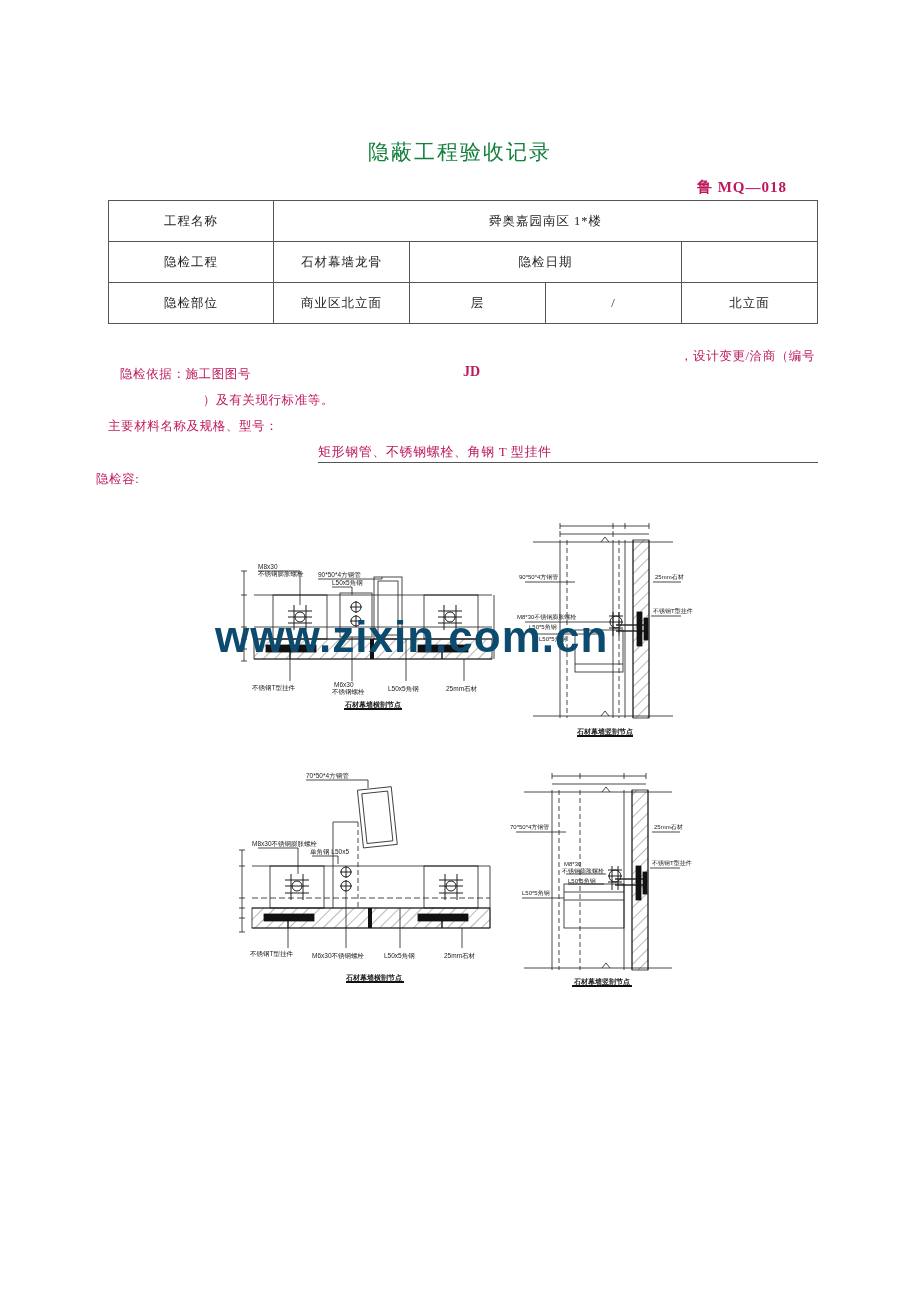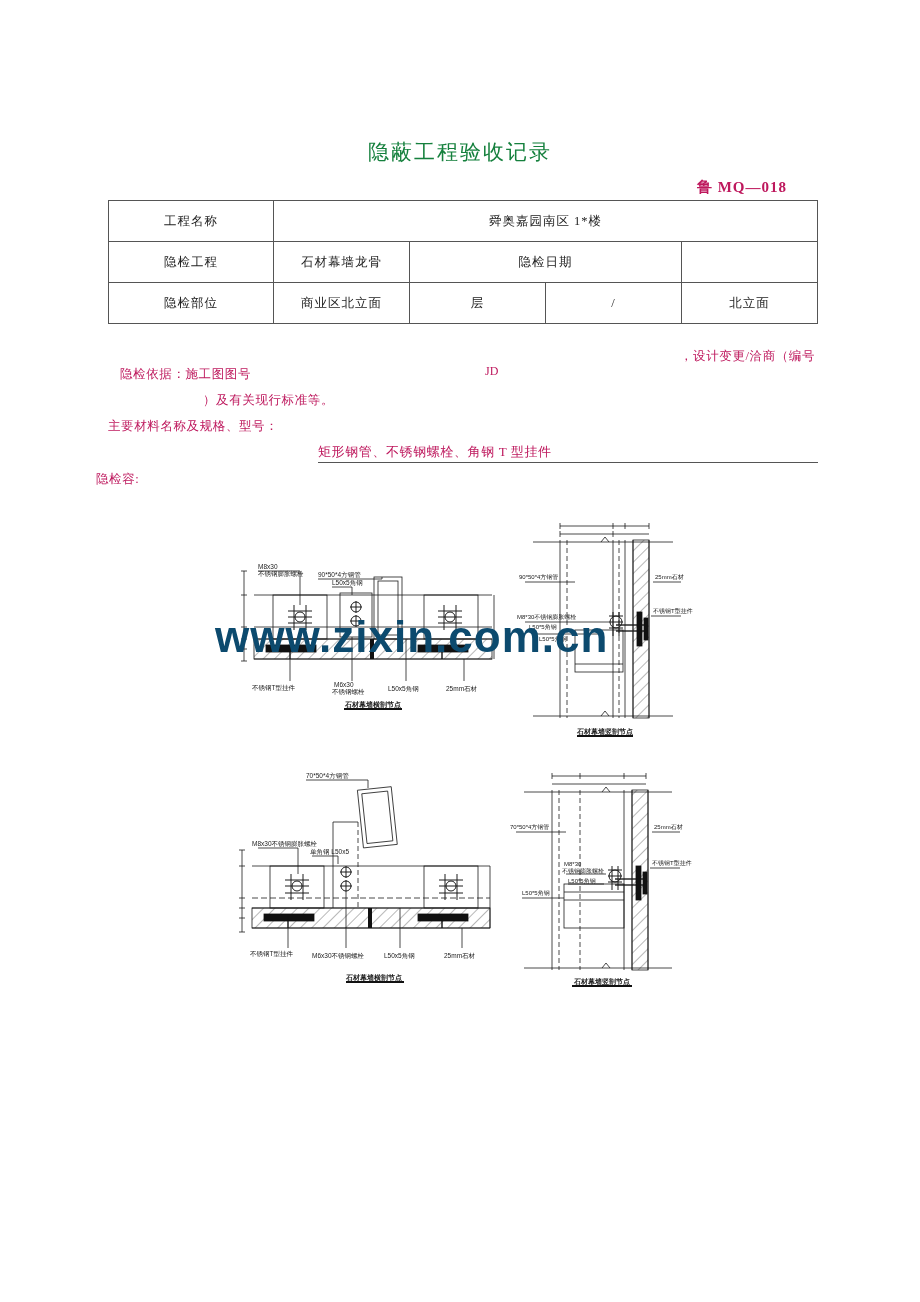--- a/index.html
+++ b/index.html
@@ -66,21 +66,21 @@
 
   
   .body-text {
     position: absolute;
     font-size: 12.5px;
     letter-spacing: 0.6px;
     color: #be185d;
     white-space: nowrap;
   }
   .basis-label   { left: 120px;  top: 366px; }
-  .basis-drawing { left: 485px;  top: 364px; font-size: 12px; letter-spacing: 0; }
+  .basis-drawing { left: 463px;  top: 364px; font-size: 14px; letter-spacing: 0; font-weight: bold; }
   .basis-tail    { left: 680px;  top: 348px; text-align: right; }
   .basis-line2   { left: 203px;  top: 392px; }
   .materials-label { left: 96px; top: 418px; margin-left: 12px; }
   .materials-value {
     left: 318px; top: 443px;
     font-size: 13px;
   }
   .materials-rule {
     position: absolute;
     left: 318px;

